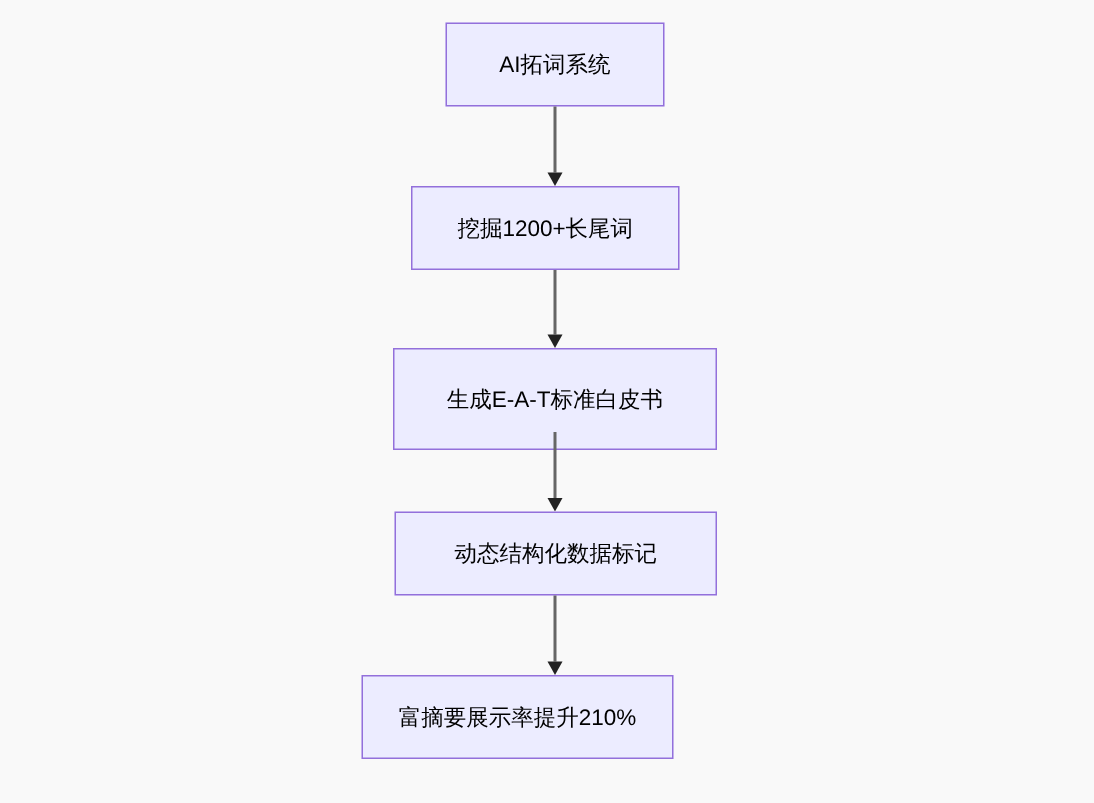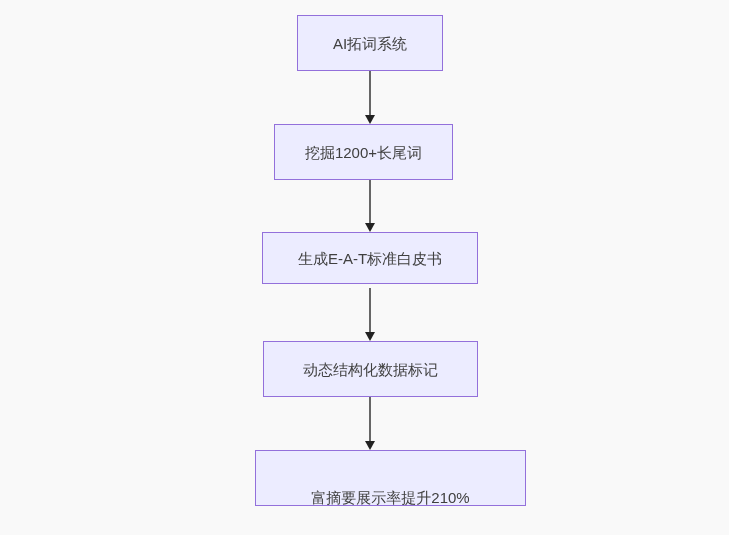--- a/index.html
+++ b/index.html
@@ -18,30 +18,30 @@
   .node {
     position: absolute;
     box-sizing: border-box;
     background: #ECECFF;
     border: 1px solid #9370DB;
     display: flex;
     align-items: center;
     justify-content: center;
   }
   .node-label {
-    color: #404040;
+    color: #000000;
     font-size: 15px;
     line-height: 1;
     white-space: nowrap;
   }
   .node-1 { left: 297px; top: 15px;  width: 146px; height: 56px; }
   .node-2 { left: 274px; top: 124px; width: 179px; height: 56px; }
-  .node-3 { left: 262px; top: 232px; width: 216px; height: 52px; }
+  .node-3 { left: 262px; top: 232px; width: 216px; height: 68px; }
   .node-4 { left: 263px; top: 341px; width: 215px; height: 56px; }
-  .node-5 { left: 255px; top: 450px; width: 271px; height: 56px; align-items: flex-end; }
+  .node-5 { left: 241px; top: 450px; width: 208px; height: 56px; }
   .edge {
     position: absolute;
     left: 365px;
     width: 10px;
     display: flex;
     flex-direction: column;
     align-items: center;
   }
   .edge-1 { top: 71px;  height: 53px; }
   .edge-2 { top: 180px; height: 52px; }

